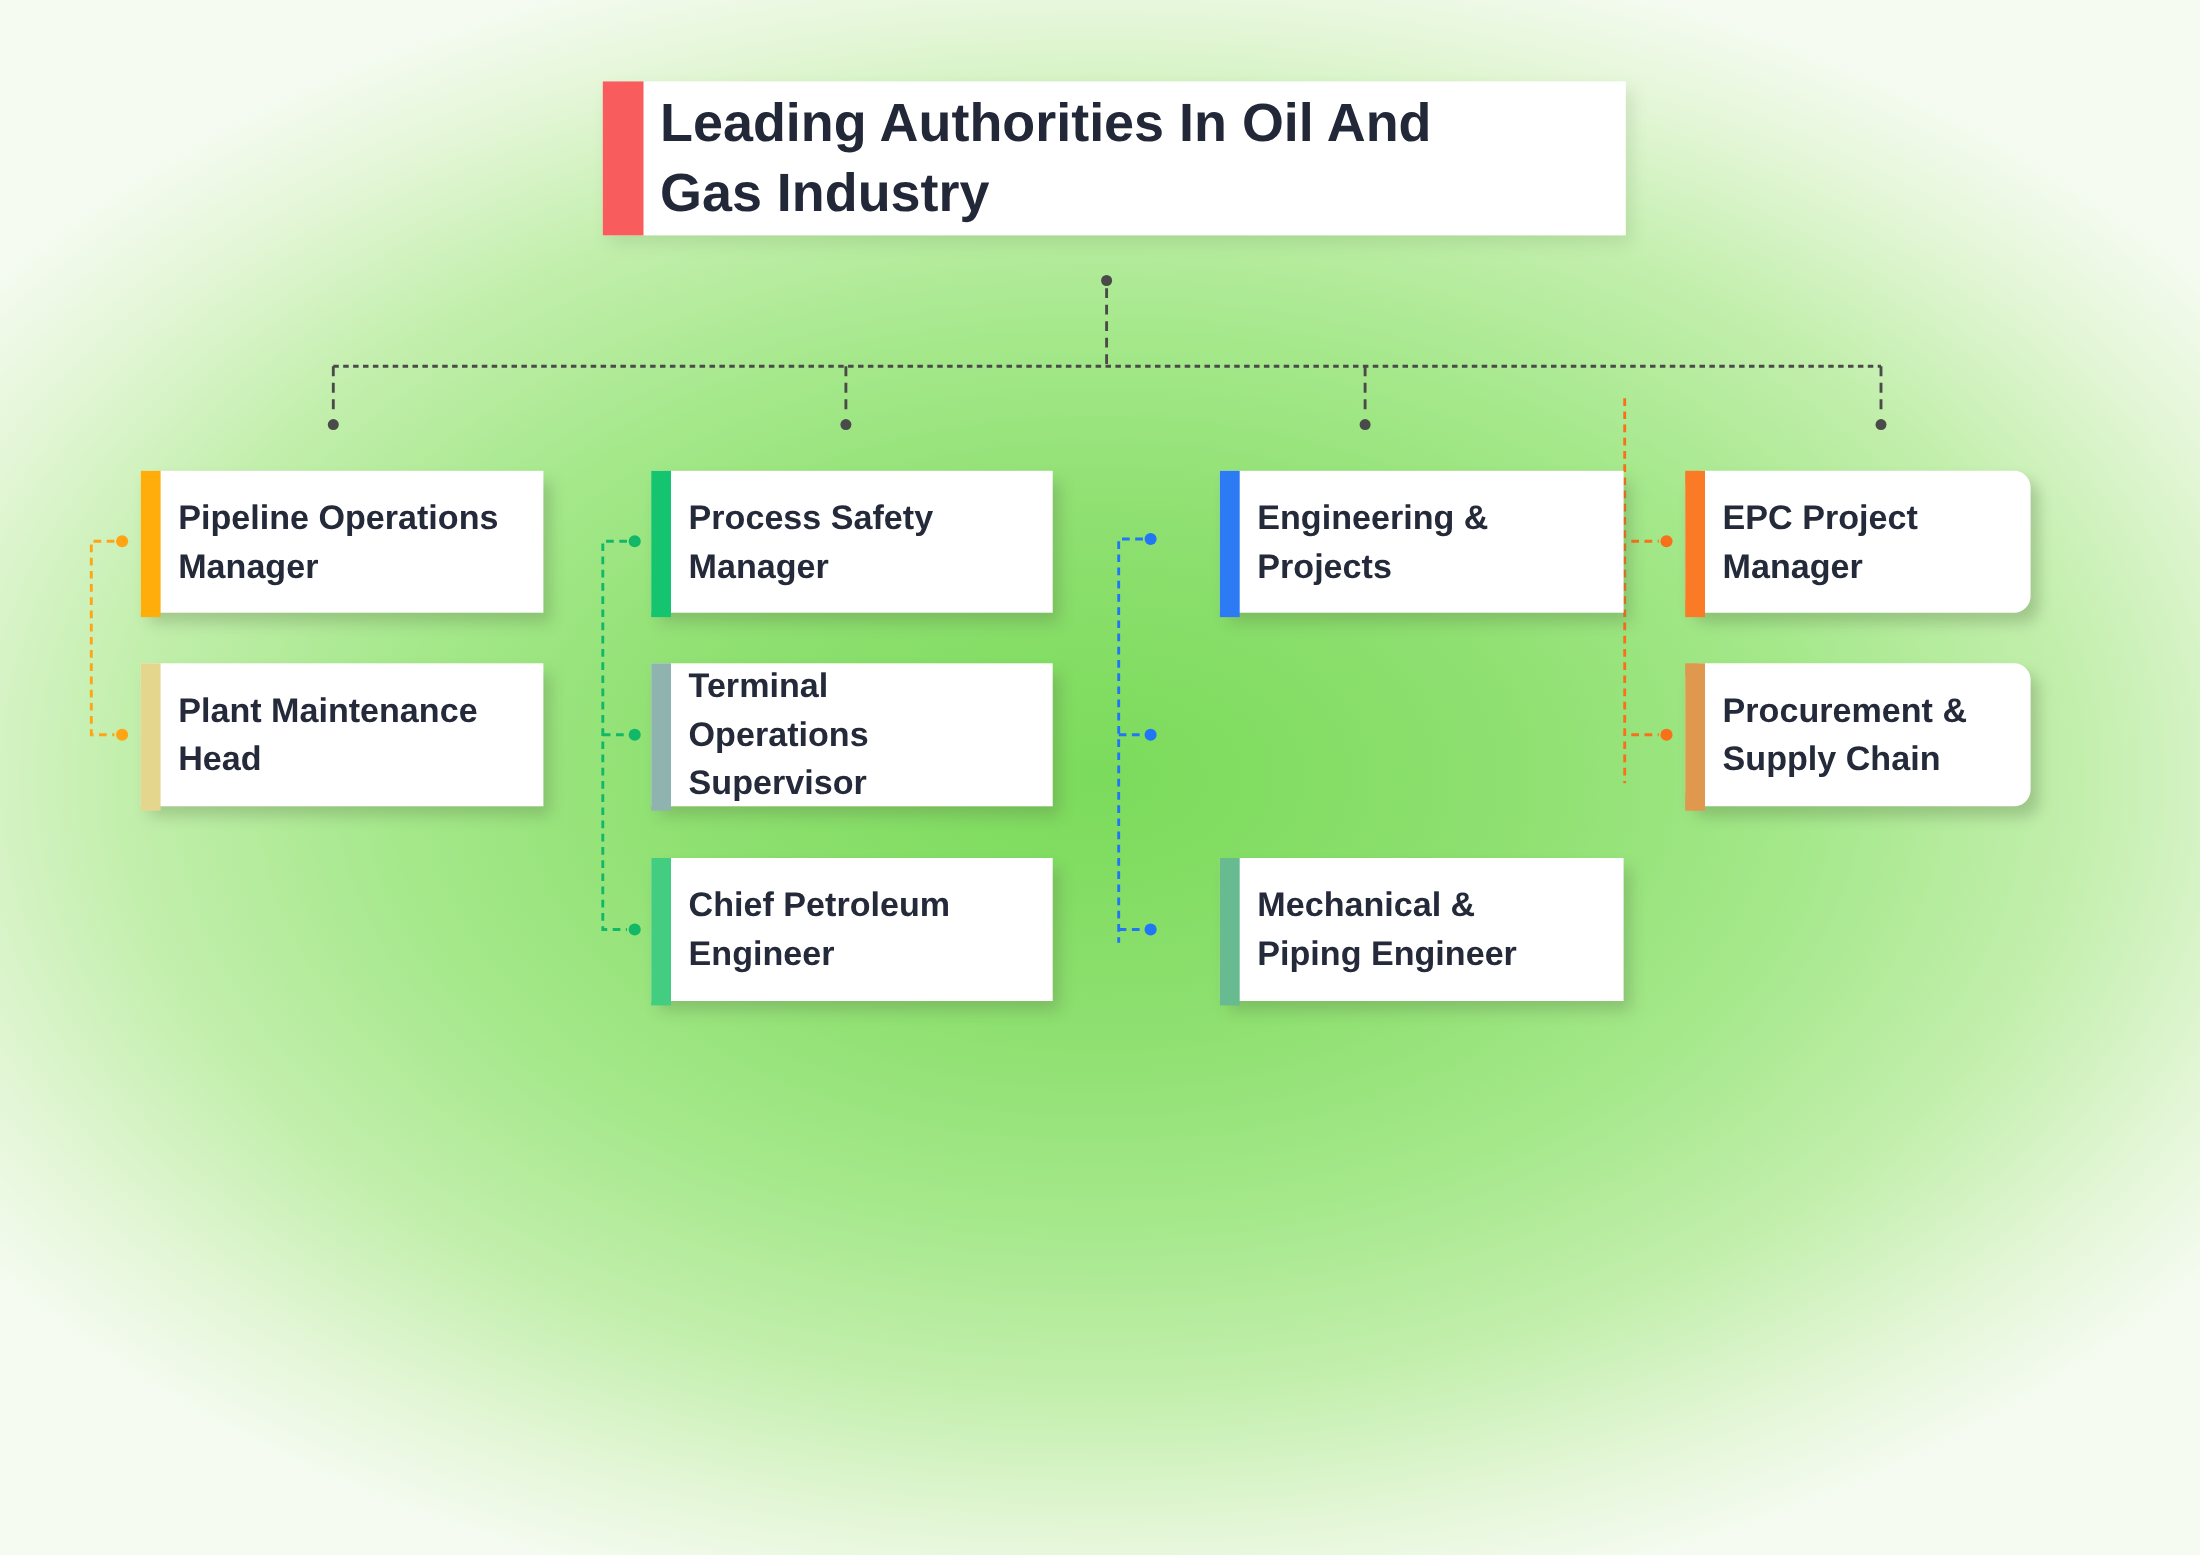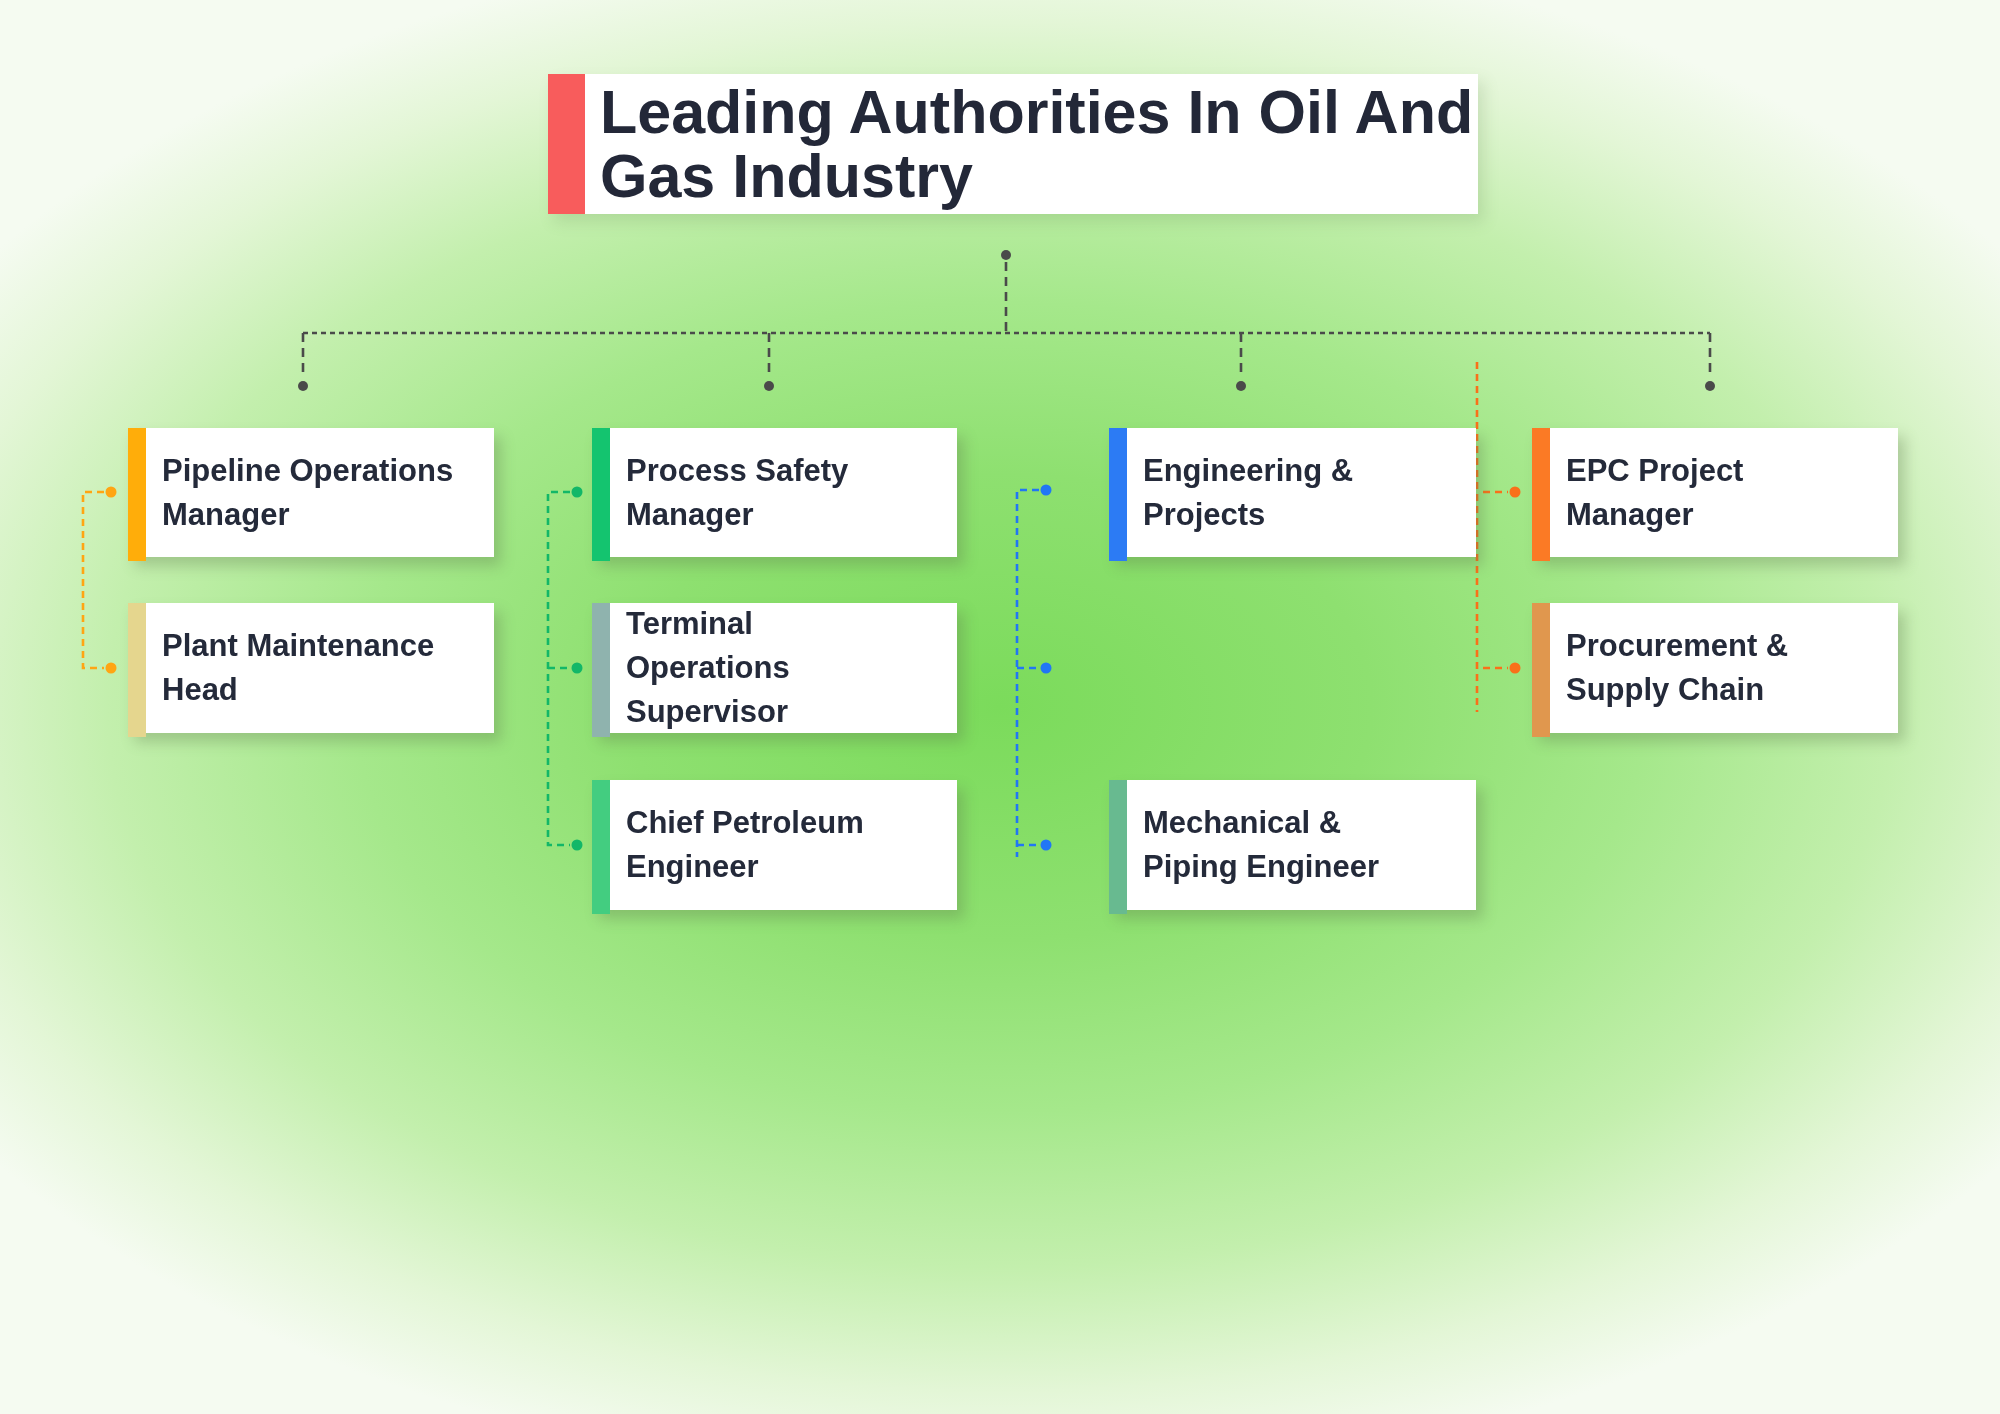--- a/index.html
+++ b/index.html
@@ -18,41 +18,41 @@
     position:absolute;left:548px;top:74px;width:930px;height:140px;
     background:#ffffff;
     box-shadow:6px 8px 14px rgba(96,128,80,0.18);
     display:flex;align-items:center;
     box-sizing:border-box;padding-left:52px;
   }
   .title-accent{
     position:absolute;left:0;top:0;width:37px;height:100%;
   }
   .title-text{
-    font-size:61px;line-height:64px;font-weight:700;
+    font-size:49px;line-height:64px;font-weight:700;
     color:#232838;white-space:pre;letter-spacing:0px;
   }
   .org-box{
     position:absolute;
     background:#ffffff;
     box-shadow:7px 9px 13px rgba(92,118,76,0.32);
     display:flex;align-items:center;
     box-sizing:border-box;padding-left:34px;
   }
   .accent-bar{
     position:absolute;left:0;top:0;width:18px;height:103%;
   }
   .org-label{
     font-size:31px;line-height:44px;font-weight:700;
     color:#242a3a;white-space:pre;letter-spacing:0px;
   }
   .c1{left:128px;width:366px;}
   .c2{left:592px;width:365px;}
   .c3{left:1065px;width:367px;margin-left:44px;}
-  .c4{left:1532px;width:366px;}
+  .c4{left:1532px;width:314px;border-radius:15px;}
   .r1{top:428px;height:129px;}
   .r2{top:603px;height:130px;}
   .r3{top:780px;height:130px;}
 </style>
 </head>
 <body>
 
 <div id="canvas">
 
   <svg id="connectors" width="2000" height="1414" viewBox="0 0 2000 1414">

